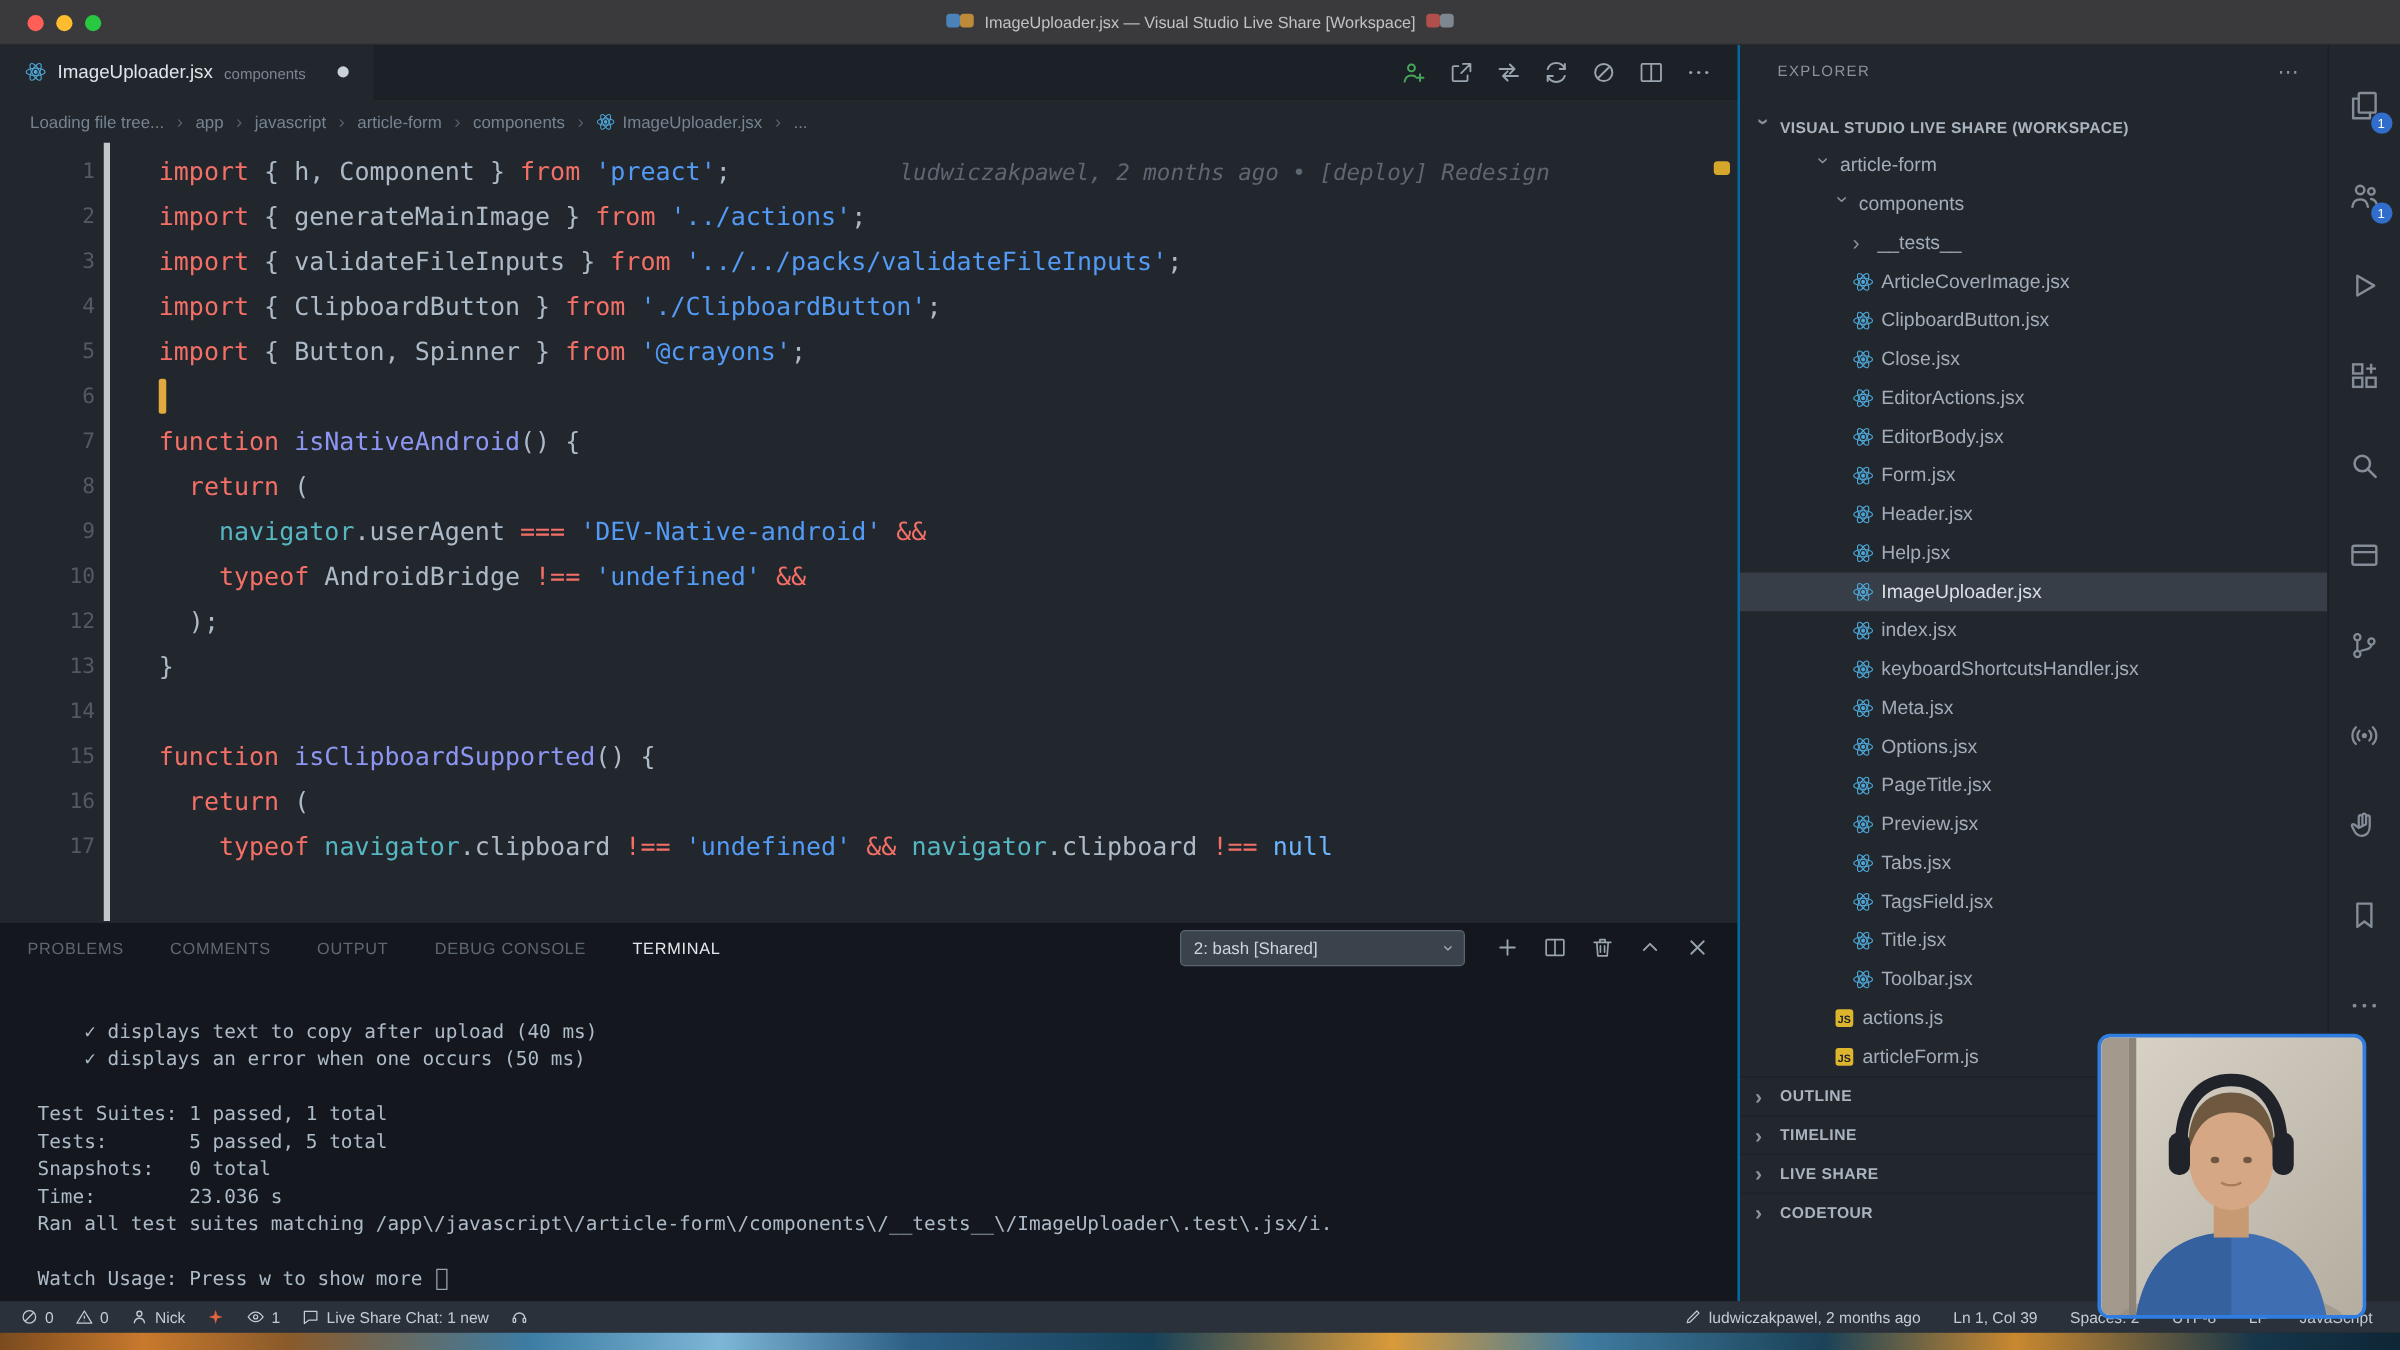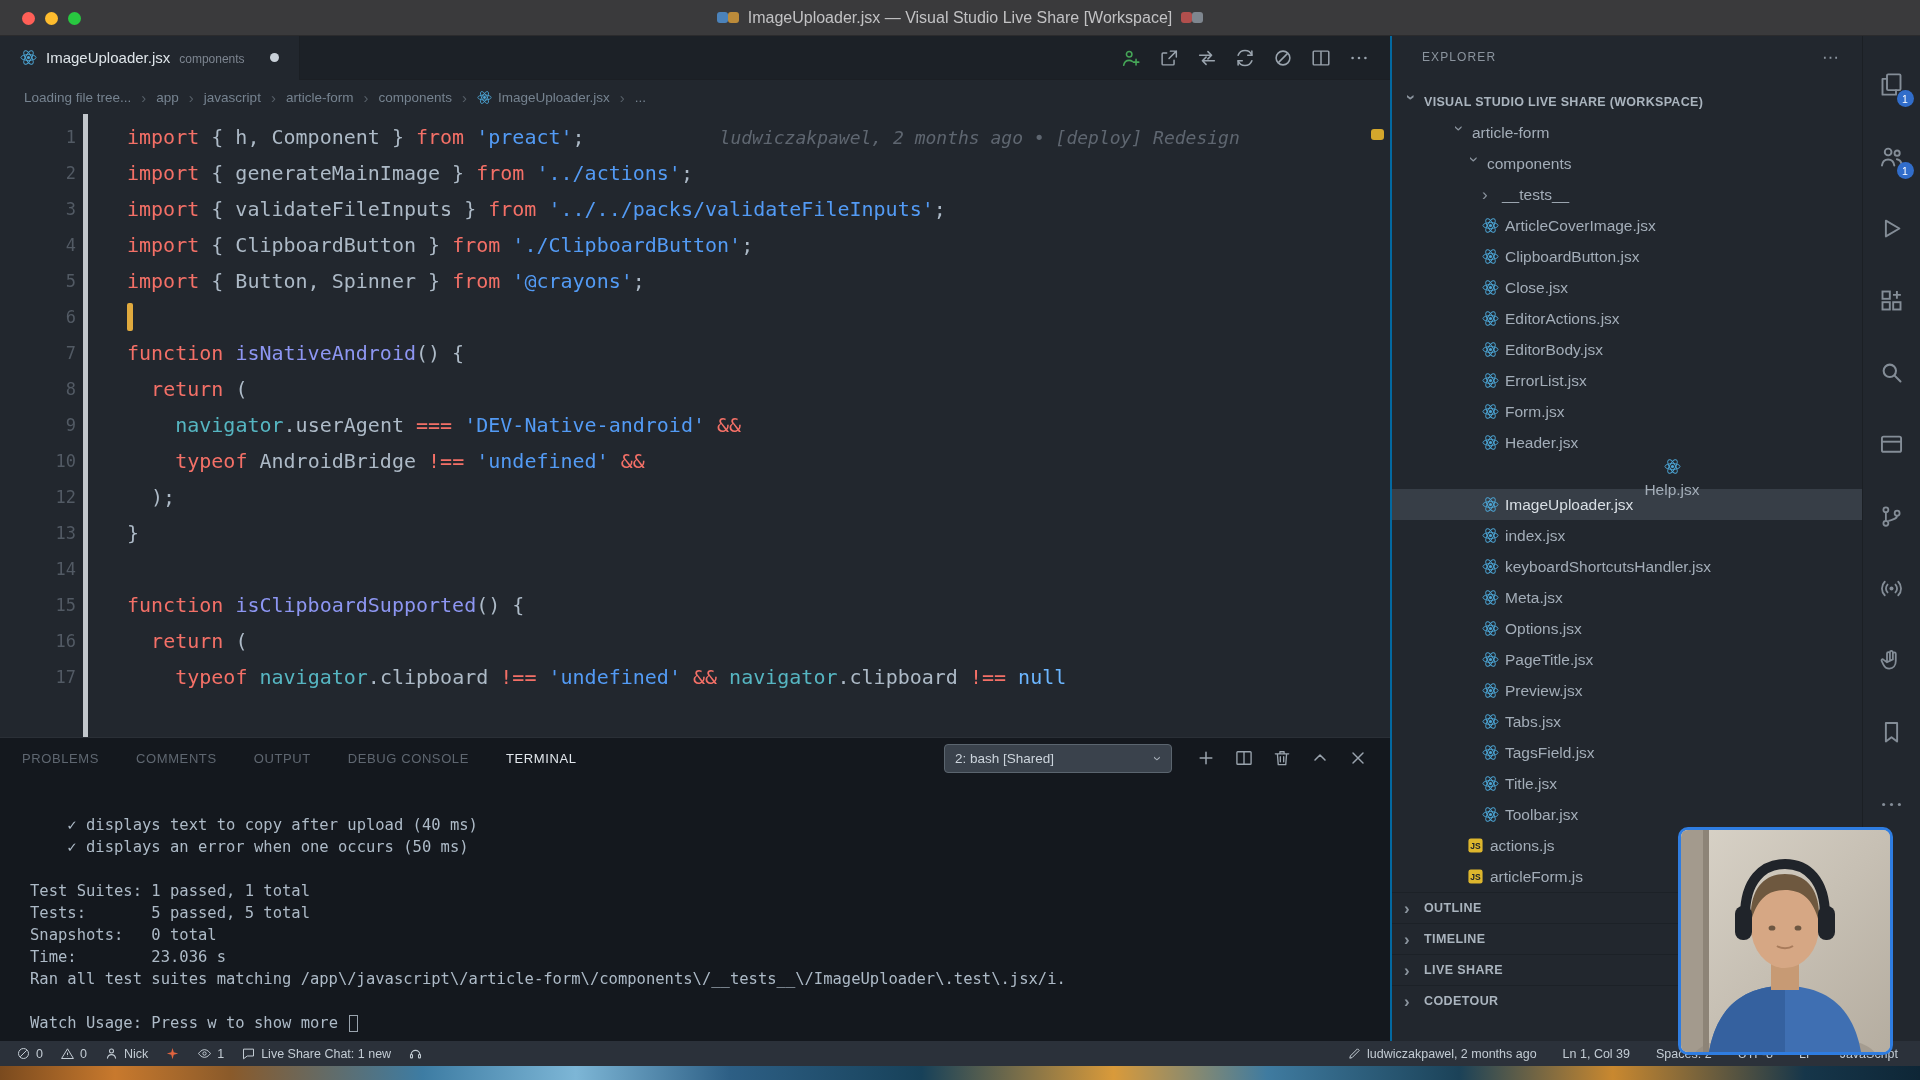--- a/index.html
+++ b/index.html
@@ -7,21 +7,21 @@
   .screen{position:relative;width:1920px;height:1080px;background:#22272e;overflow:hidden;
           font-family:"Liberation Sans",sans-serif;color:#adbac7;}
 
   
   .titlebar{position:absolute;top:0;left:0;width:100%;height:36px;background:#3a3a3c;
             border-bottom:1px solid #2b2b2d;display:flex;align-items:center;z-index:6;}
   .traffic{position:absolute;left:22px;top:0;height:36px;display:flex;align-items:center;gap:10px;}
   .tl{width:13px;height:13px;border-radius:50%;}
   .tl.r{background:#ff5f57}.tl.y{background:#febc2e}.tl.g{background:#28c840}
   .win-title{width:100%;display:flex;justify-content:center;align-items:center;gap:9px;
-             font-size:16px;color:#c2c2c4;}
+             font-size:13px;color:#c2c2c4;}
   .tb-ico{width:11px;height:11px;border-radius:3px;display:inline-block;opacity:.85;}
 
   
   .editor-col{position:absolute;top:36px;left:0;width:1390px;height:1005px;background:#22272e;}
   .tabbar{position:absolute;top:0;left:0;width:100%;height:44px;background:#1c2127;
           border-bottom:1px solid #1b1f24;display:flex;align-items:center;}
   .tab{height:44px;display:flex;align-items:center;gap:9px;padding:0 20px;background:#22272e;
        border-right:1px solid #1b1f24;}
   .tab-ic{width:17px;height:17px;flex:none;}
   .tab-file{color:#dfe5ea;font-size:15px;}
@@ -360,45 +360,34 @@
         </div>
         <div class="tree-row" style="padding-left: 90px;">
           <span class="fic"><svg viewBox="0 0 18 18">
               <g fill="none" stroke="#4da6d6" stroke-width="1">
                 <ellipse cx="9" cy="9" rx="8" ry="3.1"></ellipse>
                 <ellipse cx="9" cy="9" rx="8" ry="3.1" transform="rotate(60 9 9)"></ellipse>
                 <ellipse cx="9" cy="9" rx="8" ry="3.1" transform="rotate(120 9 9)"></ellipse>
               </g>
               <circle cx="9" cy="9" r="1.7" fill="#4da6d6"></circle>
             </svg></span>
-          <span class="tlabel">ErrorList.jsx</span>
-        </div>
-        <div class="tree-row" style="padding-left: 90px;">
-          <span class="fic"><svg viewBox="0 0 18 18">
-              <g fill="none" stroke="#4da6d6" stroke-width="1">
-                <ellipse cx="9" cy="9" rx="8" ry="3.1"></ellipse>
-                <ellipse cx="9" cy="9" rx="8" ry="3.1" transform="rotate(60 9 9)"></ellipse>
-                <ellipse cx="9" cy="9" rx="8" ry="3.1" transform="rotate(120 9 9)"></ellipse>
-              </g>
-              <circle cx="9" cy="9" r="1.7" fill="#4da6d6"></circle>
-            </svg></span>
           <span class="tlabel">Form.jsx</span>
         </div>
         <div class="tree-row" style="padding-left: 90px;">
           <span class="fic"><svg viewBox="0 0 18 18">
               <g fill="none" stroke="#4da6d6" stroke-width="1">
                 <ellipse cx="9" cy="9" rx="8" ry="3.1"></ellipse>
                 <ellipse cx="9" cy="9" rx="8" ry="3.1" transform="rotate(60 9 9)"></ellipse>
                 <ellipse cx="9" cy="9" rx="8" ry="3.1" transform="rotate(120 9 9)"></ellipse>
               </g>
               <circle cx="9" cy="9" r="1.7" fill="#4da6d6"></circle>
             </svg></span>
           <span class="tlabel">Header.jsx</span>
         </div>
-        <div class="tree-row" style="padding-left: 90px; flex-direction: column;">
+        <div class="tree-row" style="padding-left: 90px;">
           <span class="fic"><svg viewBox="0 0 18 18">
               <g fill="none" stroke="#4da6d6" stroke-width="1">
                 <ellipse cx="9" cy="9" rx="8" ry="3.1"></ellipse>
                 <ellipse cx="9" cy="9" rx="8" ry="3.1" transform="rotate(60 9 9)"></ellipse>
                 <ellipse cx="9" cy="9" rx="8" ry="3.1" transform="rotate(120 9 9)"></ellipse>
               </g>
               <circle cx="9" cy="9" r="1.7" fill="#4da6d6"></circle>
             </svg></span>
           <span class="tlabel">Help.jsx</span>
         </div>

